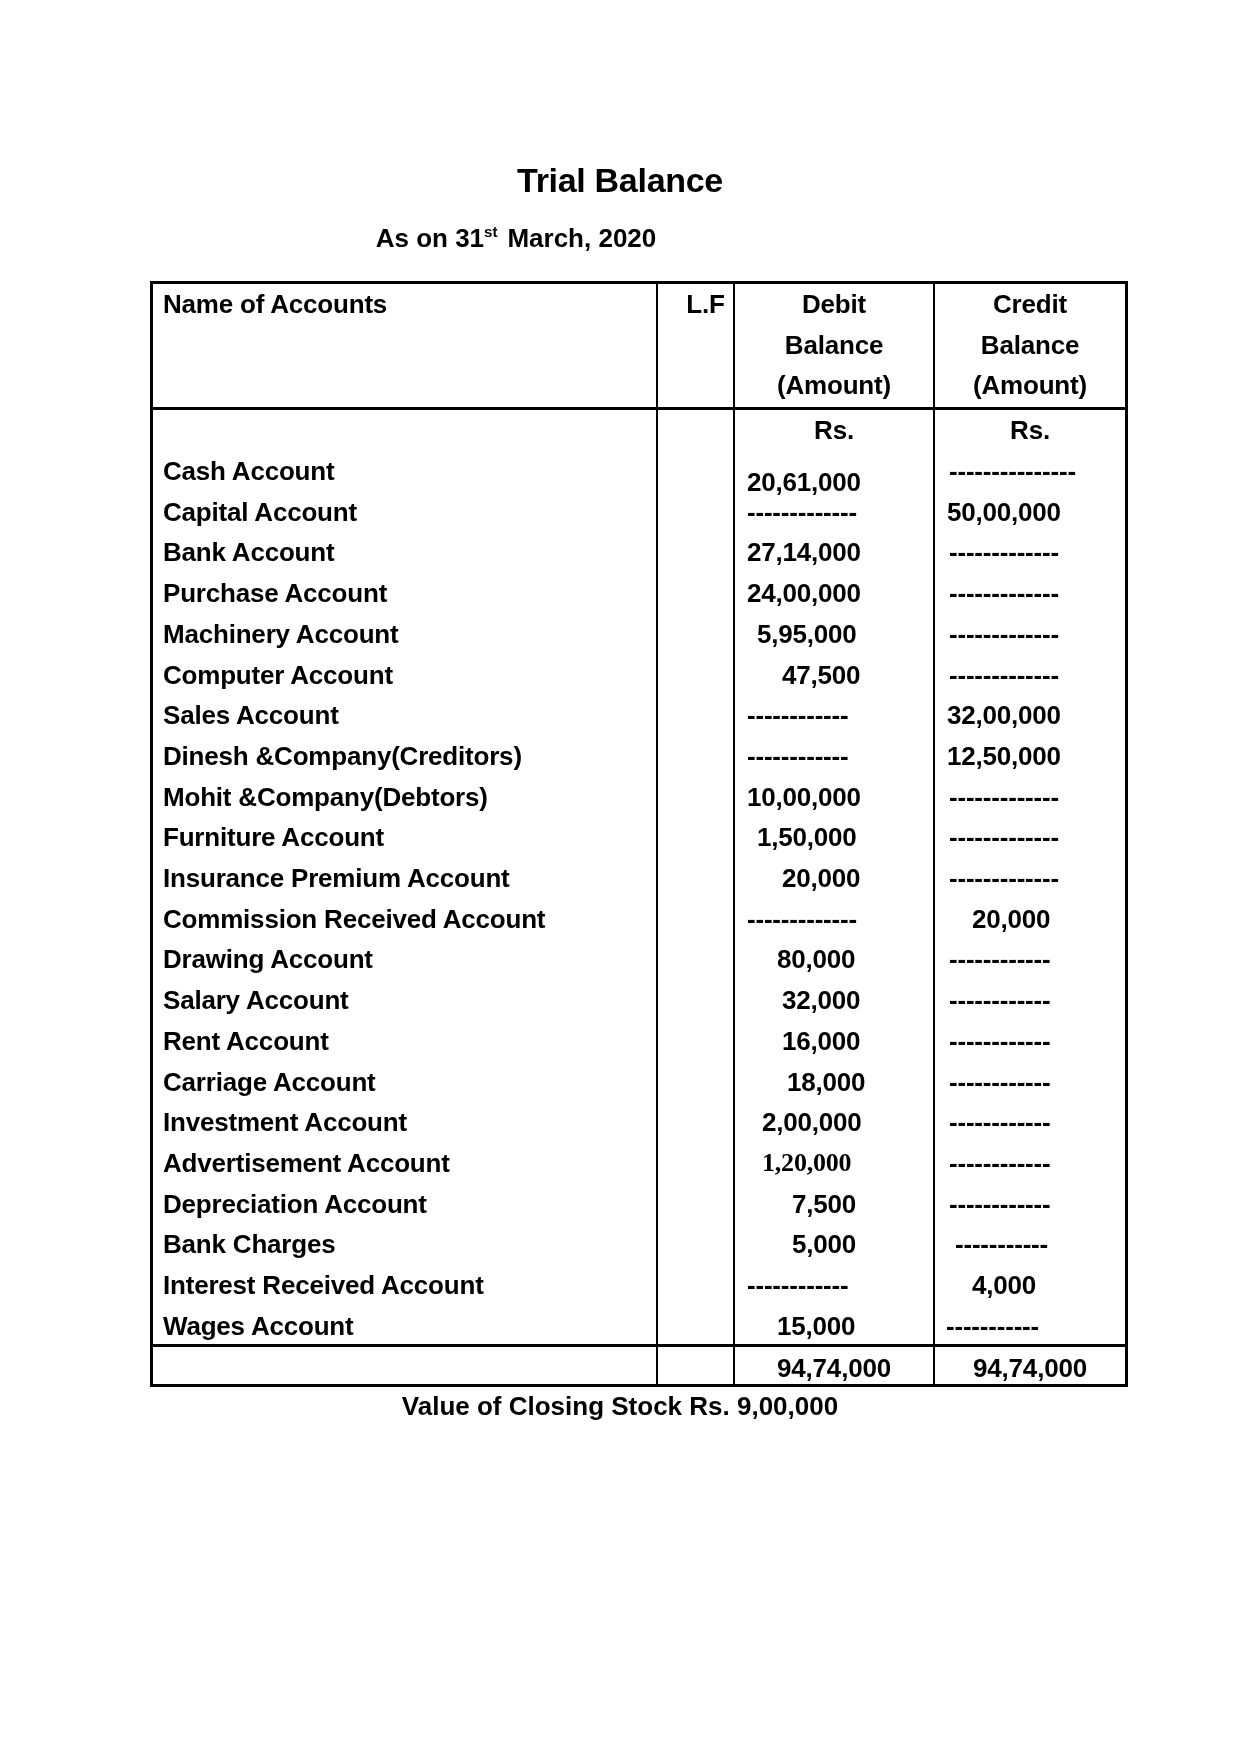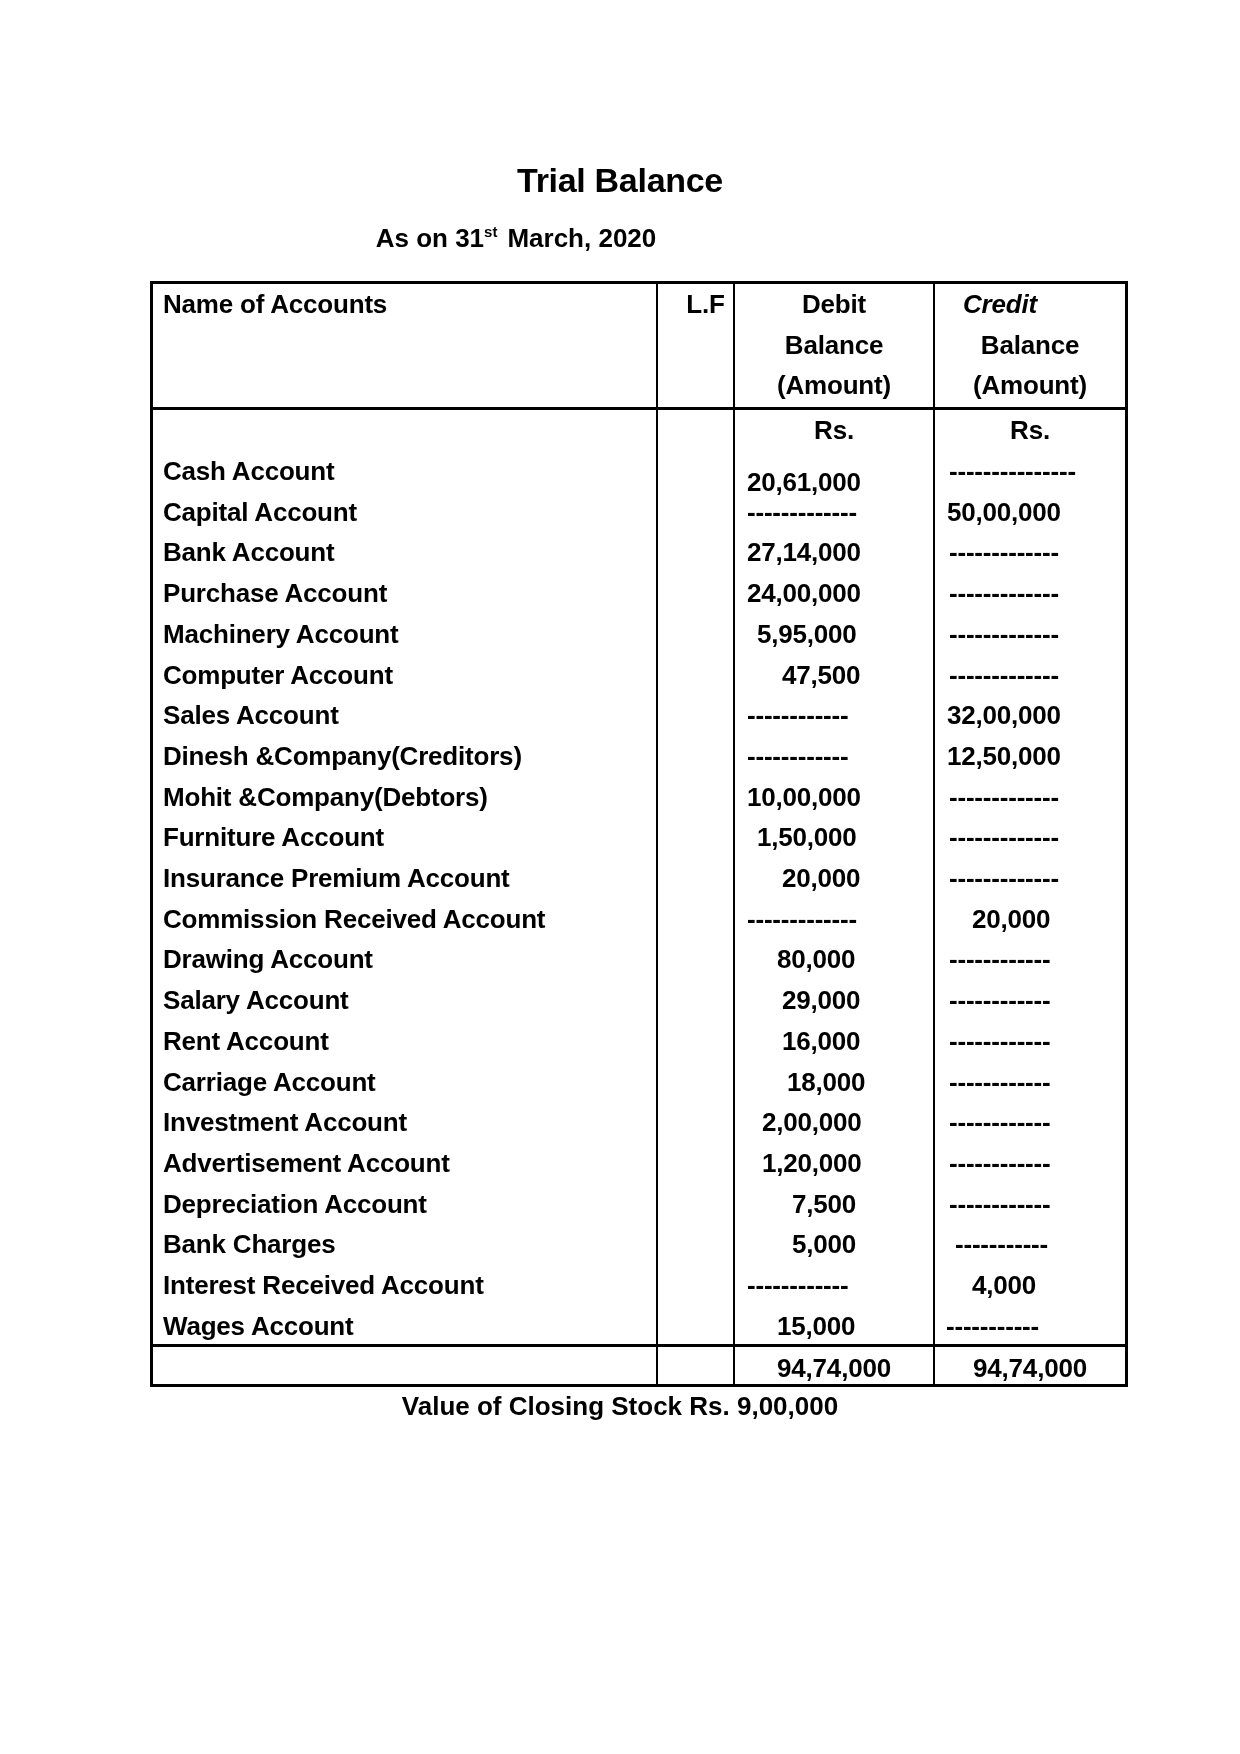--- a/index.html
+++ b/index.html
@@ -32,21 +32,21 @@
   <div class="vline" style="left:780px;height:1100px;"></div>
 
   <div class="hline" style="top:123px;"></div>
   <div class="hline" style="top:1060px;"></div>
 
   <div class="txt" style="left:10px;top:5px;">Name of Accounts</div>
   <div class="txt ctr" style="left:505px;width:95px;top:5px;">L.F</div>
   <div class="txt ctr" style="left:582px;width:198px;top:5px;">Debit</div>
   <div class="txt ctr" style="left:582px;width:198px;top:46px;">Balance</div>
   <div class="txt ctr" style="left:582px;width:198px;top:86px;">(Amount)</div>
-  <div class="txt ctr" style="left:752px;width:190px;top:5px;font-style:italic;">Credit</div>
+  <div class="txt ctr" style="left:782px;width:190px;top:5px;">Credit</div>
   <div class="txt ctr" style="left:782px;width:190px;top:46px;">Balance</div>
   <div class="txt ctr" style="left:782px;width:190px;top:86px;">(Amount)</div>
 
   <div class="txt ctr" style="left:582px;width:198px;top:131px;">Rs.</div>
   <div class="txt ctr" style="left:782px;width:190px;top:131px;">Rs.</div>
 
   <div id="rows">
       <div>
         <div class="txt" style="left: 10px; top: 172px;">Cash Account</div>
         <div class="txt ctr" style="left: 505px; width: 75px; top: 172px;"></div>
@@ -121,21 +121,21 @@
       </div>
       <div>
         <div class="txt" style="left: 10px; top: 660px;">Drawing Account</div>
         <div class="txt ctr" style="left: 505px; width: 75px; top: 660px;"></div>
         <div class="txt" style="left: 624px; top: 660px;">80,000</div>
         <div class="txt" style="left: 796px; top: 660px;">------------</div>
       </div>
       <div>
         <div class="txt" style="left: 10px; top: 701px;">Salary Account</div>
         <div class="txt ctr" style="left: 505px; width: 75px; top: 701px;"></div>
-        <div class="txt" style="left: 629px; top: 701px;">29,000</div>
+        <div class="txt" style="left: 629px; top: 701px;">32,000</div>
         <div class="txt" style="left: 796px; top: 701px;">------------</div>
       </div>
       <div>
         <div class="txt" style="left: 10px; top: 742px;">Rent Account</div>
         <div class="txt ctr" style="left: 505px; width: 75px; top: 742px;"></div>
         <div class="txt" style="left: 629px; top: 742px;">16,000</div>
         <div class="txt" style="left: 796px; top: 742px;">------------</div>
       </div>
       <div>
         <div class="txt" style="left: 10px; top: 783px;">Carriage Account</div>
@@ -145,21 +145,21 @@
       </div>
       <div>
         <div class="txt" style="left: 10px; top: 823px;">Investment Account</div>
         <div class="txt ctr" style="left: 505px; width: 75px; top: 823px;"></div>
         <div class="txt" style="left: 609px; top: 823px;">2,00,000</div>
         <div class="txt" style="left: 796px; top: 823px;">------------</div>
       </div>
       <div>
         <div class="txt" style="left: 10px; top: 864px;">Advertisement Account</div>
         <div class="txt ctr" style="left: 505px; width: 75px; top: 864px;"></div>
-        <div class="txt" style="left: 609px; top: 864px;">1,20,000</div>
+        <div class="txt" style="left: 609px; top: 864px; font-family: Liberation Serif, serif;">1,20,000</div>
         <div class="txt" style="left: 796px; top: 864px;">------------</div>
       </div>
       <div>
         <div class="txt" style="left: 10px; top: 905px;">Depreciation Account</div>
         <div class="txt ctr" style="left: 505px; width: 75px; top: 905px;"></div>
         <div class="txt" style="left: 639px; top: 905px;">7,500</div>
         <div class="txt" style="left: 796px; top: 905px;">------------</div>
       </div>
       <div>
         <div class="txt" style="left: 10px; top: 945px;">Bank Charges</div>

